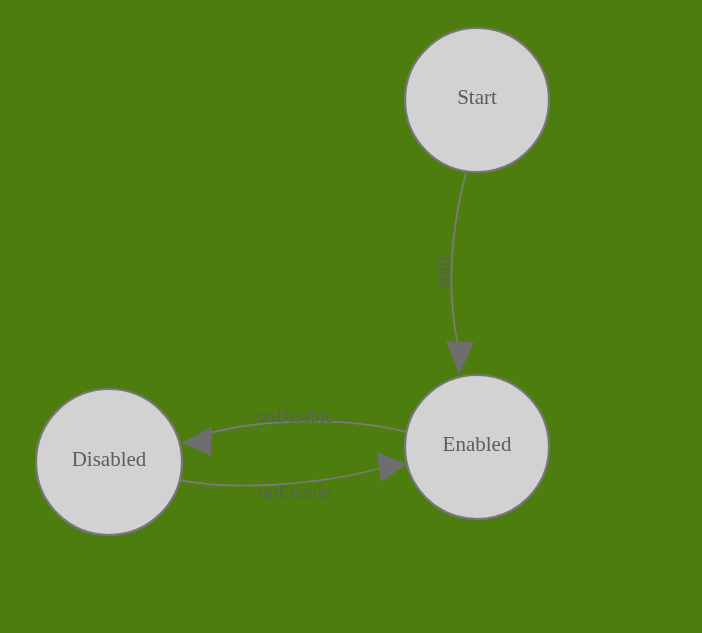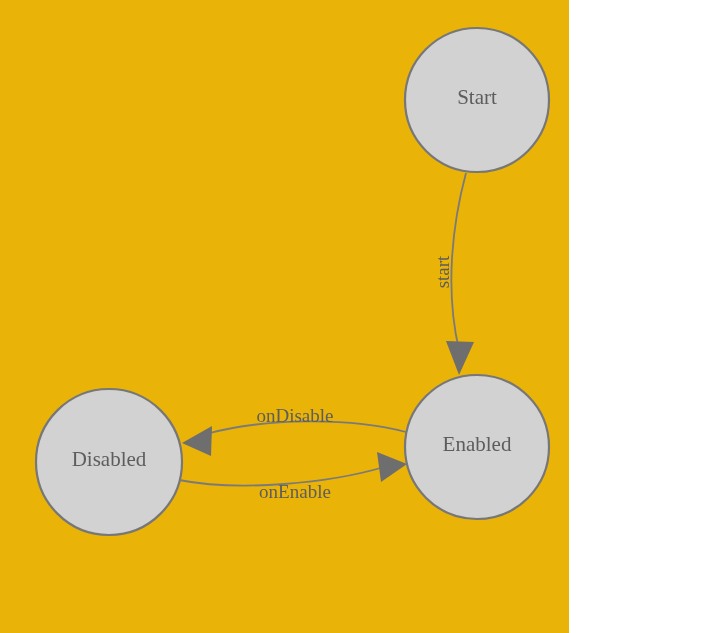--- a/index.html
+++ b/index.html
@@ -5,23 +5,23 @@
   html, body {
     margin: 0;
     padding: 0;
     background: #ffffff;
   }
   body {
     font-family: "Liberation Serif", "DejaVu Serif", serif;
   }
   #diagram-canvas {
     position: relative;
-    width: 569px;
+    width: 702px;
     height: 633px;
-    background: #eab308;
+    background: #4d7c0f;
     overflow: hidden;
   }
   #diagram-svg {
     position: absolute;
     top: 0;
     left: 0;
     width: 702px;
     height: 633px;
     display: block;
   }

